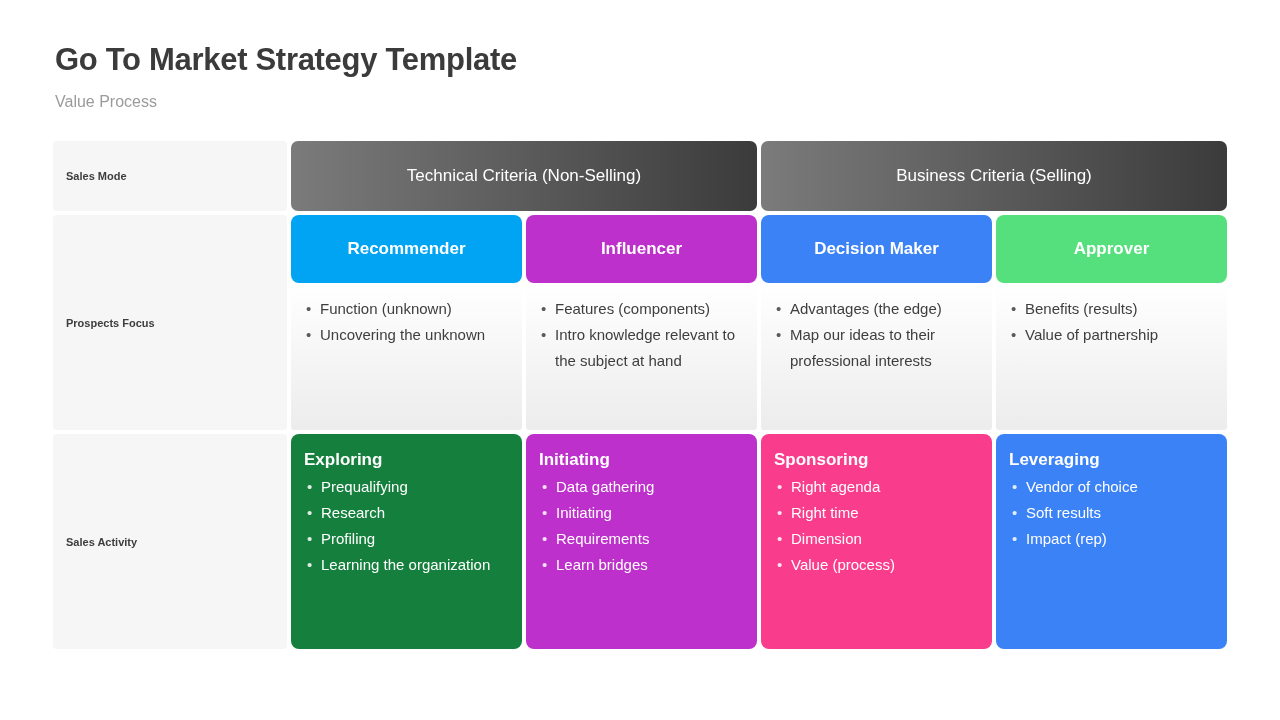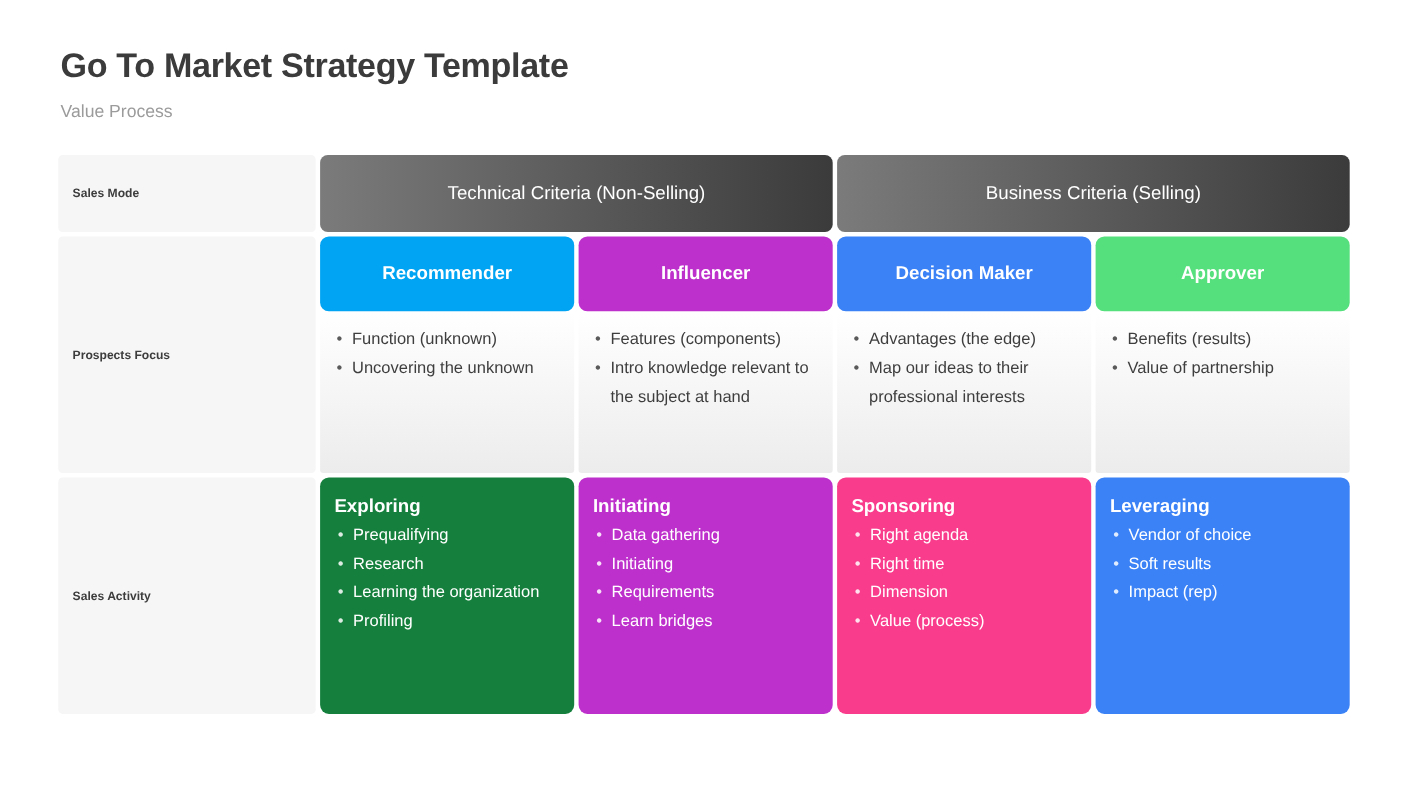--- a/index.html
+++ b/index.html
@@ -135,22 +135,22 @@
 
     <div class="label-cell">
       <span>Sales Activity</span>
     </div>
 
     <div class="activity-col" style="background-color: #15803d;">
       <div class="activity-title">Exploring</div>
       <ul class="bullets">
         <li>Prequalifying</li>
         <li>Research</li>
+        <li>Profiling</li>
         <li>Learning the organization</li>
-        <li>Profiling</li>
       </ul>
     </div>
 
     <div class="activity-col" style="background-color: rgb(190, 48, 203);">
       <div class="activity-title">Initiating</div>
       <ul class="bullets">
         <li>Data gathering</li>
         <li>Initiating</li>
         <li>Requirements</li>
         <li>Learn bridges</li>

